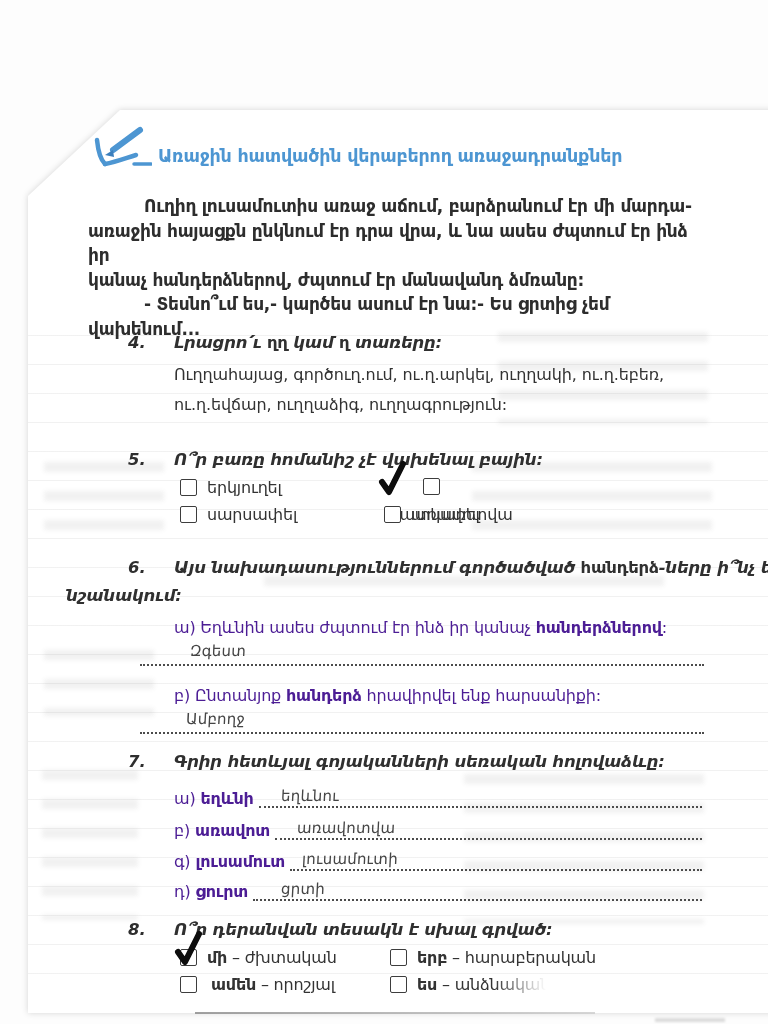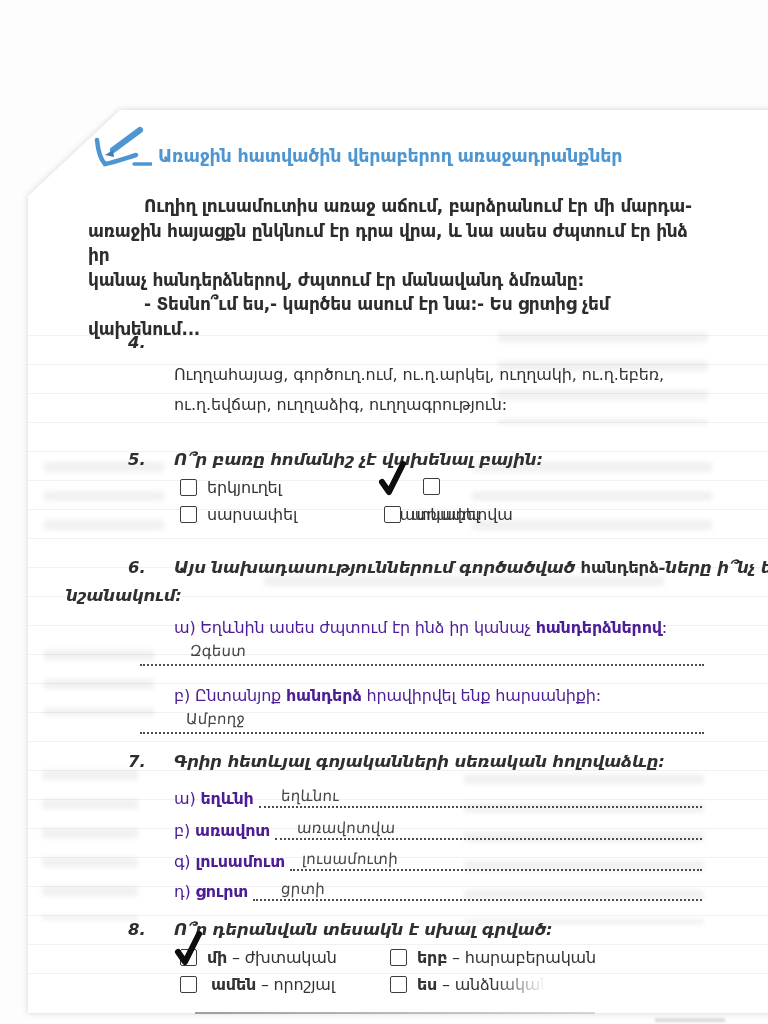--- a/index.html
+++ b/index.html
@@ -74,20 +74,21 @@
     <div class="abs hd-title" style="left:130px;top:36px;">Առաջին հատվածին վերաբերող առաջադրանքներ</div>
 
     <div class="abs para">
       <div class="indent">Ուղիղ լուսամուտիս առաջ աճում, բարձրանում էր մի մարդա-</div>
       <div>առաջին հայացքն ընկնում էր դրա վրա, և նա ասես ժպտում էր ինձ իր</div>
       <div>կանաչ հանդերձներով, ժպտում էր մանավանդ ձմռանը:</div>
       <div class="indent">- Տեսնո՞ւմ ես,- կարծես ասում էր նա:- Ես ցրտից չեմ վախենում...</div>
     </div>
 
     <div class="abs num" style="left:100px;top:223px;">4.</div>
+    <div class="abs instr qline" style="left:146px;top:223px;"><span>Լրացրո՛ւ </span><span class="b up">ղղ</span><span> կամ </span><span class="b up">ղ</span><span> տառերը:</span></div>
     <div class="abs words qline" style="left:146px;top:255px;">Ուղղահայաց, գործուղ.ում, ու.ղ.արկել, ուղղակի, ու.ղ.եբեռ,</div>
     <div class="abs words qline" style="left:146px;top:285px;">ու.ղ.եվճար, ուղղաձիգ, ուղղագրություն:</div>
 
     <div class="abs num" style="left:100px;top:340px;">5.</div>
     <div class="abs instr qline" style="left:146px;top:340px;"><span>Ո՞ր բառը հոմանիշ չէ </span><span class="b">վախենալ</span><span> բային:</span></div>
 
     <div class="abs opt" style="left:152px;top:368px;">
       <span class="cbox"></span>
       <span class="optlab">երկյուղել</span>
     </div>

